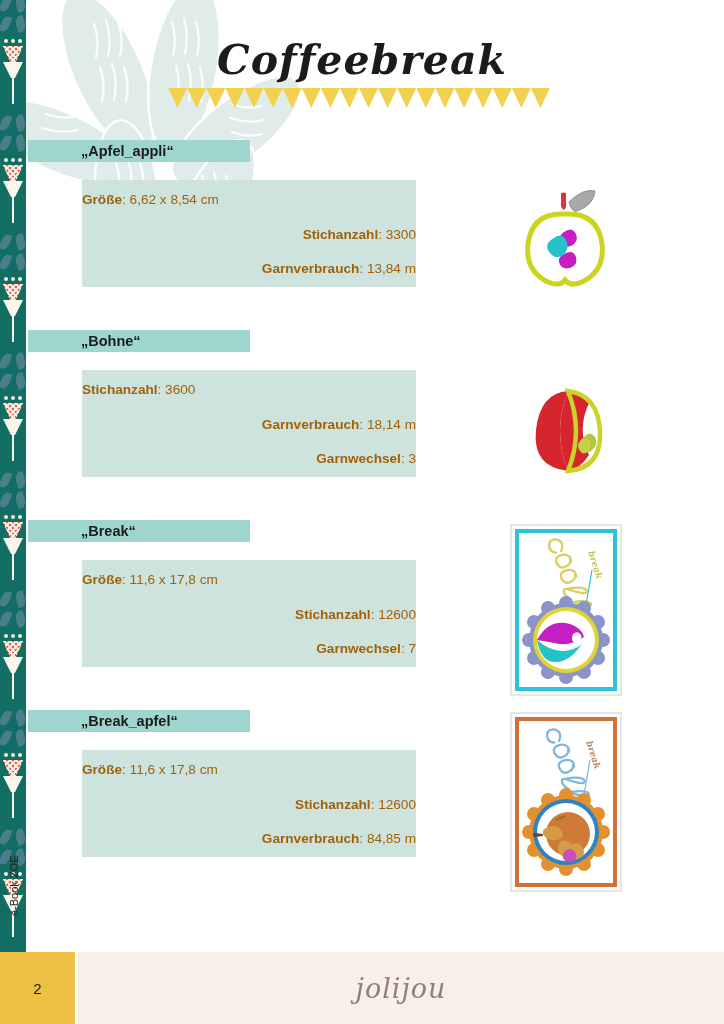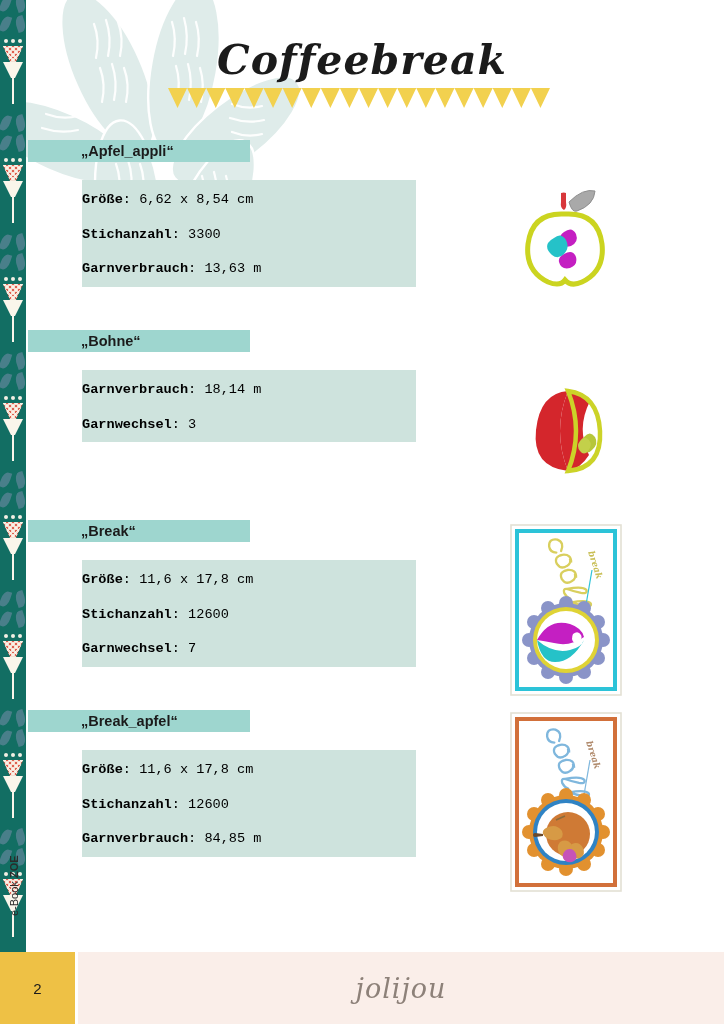--- a/index.html
+++ b/index.html
@@ -73,24 +73,24 @@
   }
   .sec-head span {
     margin-left:53px; font-size:14.5px; font-weight:700; color:#1b1b1b;
     white-space:nowrap;
   }
   .sec-body {
     position:absolute; left:82px; width:334px;
     background:#cee3dd; padding:13px 0 11px 0;
   }
   .row {
-    font-size:13.6px; color:#000000; line-height:1; padding:0 0 0 0;
-    margin:0 0 0 0; white-space:nowrap;font-family:Liberation Mono, monospace;
-  }
-  .row + .row { margin-top:21px; }
+    font-size:13.6px; color:#a16207; line-height:1; padding:0 0 0 0;
+    margin:0 0 0 0; white-space:nowrap;
+  }
+  .row + .row { margin-top:21px;text-align:right; }
   .row b { font-weight:700; }
   .row .val { font-weight:400; }
   .row .inner { padding-left:0px; }
 
   .thumb { position:absolute; z-index:4; }
 
   
   #footer-yellow {
     position:absolute; left:0; top:952px; width:75px; height:72px;
     background:#eec145; z-index:7;
@@ -290,39 +290,42 @@
       <span>„Apfel_appli“</span>
     </div>
     <div class="sec-body" style="top:180px">
       <div class="row">
         <span class="inner"><b>Größe</b>: <span class="val">6,62 x 8,54 cm</span></span>
       </div>
       <div class="row">
         <span class="inner"><b>Stichanzahl</b>: <span class="val">3300</span></span>
       </div>
       <div class="row">
-        <span class="inner"><b>Garnverbrauch</b>: <span class="val">13,63 m</span></span>
+        <span class="inner"><b>Garnverbrauch</b>: <span class="val">13,84 m</span></span>
       </div>
     </div>
 
     <svg class="thumb" style="left:512px; top:188px; width:118px; height:100px;" viewBox="0 0 118 100">
       <path d="M52 22 q-4 -2 -3 -8 l0 -9 q3 -1 5 0 l0 9 q1 6 -2 8 z" fill="#d8373b"></path>
       <path d="M57 14 q14 -14 26 -11 q-1 14 -18 20 q-5 2 -8 -9 z" fill="#a9a9a9" stroke="#8e8e8e" stroke-width="1"></path>
       <path d="M53 26 q-33 -2 -37 30 q-3 27 20 38 q12 5 17 -2 q6 7 17 2 q23 -11 20 -38 q-4 -32 -37 -30 z" fill="none" stroke="#cbd420" stroke-width="5"></path>
       <path d="M52 44 q8 -6 12 2 q3 8 -5 12 q-9 3 -11 -5 q-1 -6 4 -9 z" fill="#c41fc2"></path>
       <path d="M52 66 q9 -5 12 3 q2 8 -6 11 q-9 2 -11 -6 q-1 -5 5 -8 z" fill="#c41fc2"></path>
       <path d="M42 50 q7 -6 12 2 q4 8 -2 14 q-6 6 -12 1 q-7 -6 -4 -12 q2 -3 6 -5 z" fill="#25c2c8"></path>
     </svg>
   </div>
 
   <div class="section">
     <div class="sec-head" style="top:330px">
       <span>„Bohne“</span>
     </div>
     <div class="sec-body" style="top:370px">
+      <div class="row">
+        <span class="inner"><b>Stichanzahl</b>: <span class="val">3600</span></span>
+      </div>
       <div class="row">
         <span class="inner"><b>Garnverbrauch</b>: <span class="val">18,14 m</span></span>
       </div>
       <div class="row">
         <span class="inner"><b>Garnwechsel</b>: <span class="val">3</span></span>
       </div>
     </div>
 
     <svg class="thumb" style="left:518px; top:385px; width:100px; height:90px;" viewBox="0 0 100 90">
       <path d="M50 6 q-28 2 -32 39 q-4 37 32 41 q-16 -40 0 -80 z" fill="#d4262c"></path>

